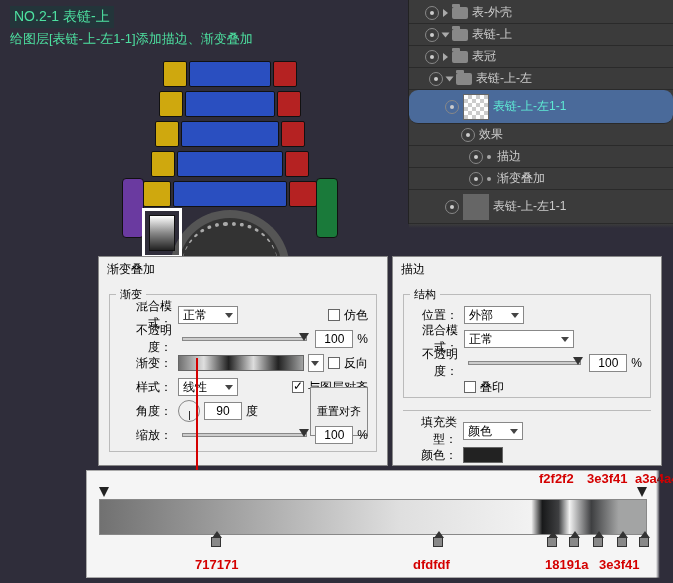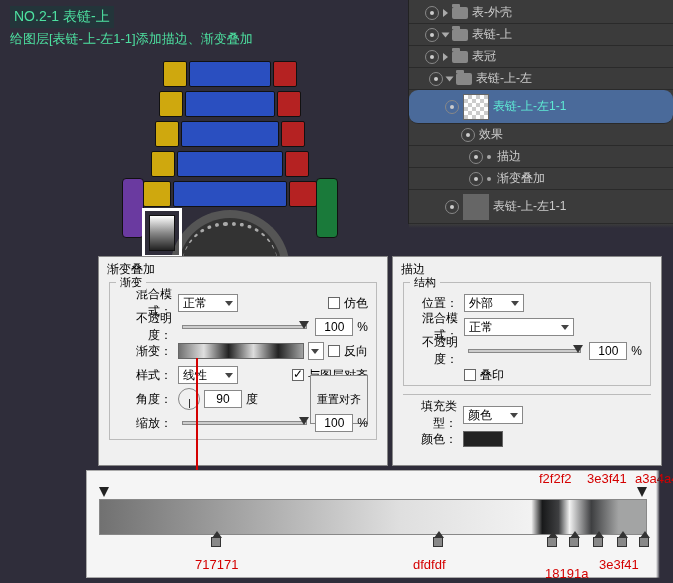--- a/index.html
+++ b/index.html
@@ -97,21 +97,21 @@
   .panel {
     position:absolute;
     background:#f0f0f0;
     border:1px solid #888;
     color:#000;
     font-size:12px;
   }
   .panel.left{top:256px;left:98px;width:290px;height:210px;}
   .panel.right{top:256px;left:392px;width:270px;height:210px;}
   .panel-title{padding:4px 8px;font-size:12px;}
-  .group{margin:0 10px;border:1px solid #bbb;padding:8px 8px 4px 8px;position:relative;}
+  .group{margin:12px 10px;border:1px solid #bbb;padding:8px 8px 4px 8px;position:relative;}
   .group-legend{position:absolute;top:-8px;left:6px;background:#f0f0f0;padding:0 4px;font-size:11px;}
   .form-row{display:flex;align-items:center;height:24px;gap:4px;}
   .form-row .lab{width:56px;text-align:right;padding-right:2px;}
   .form-row .lab.w{width:48px;}
   .select{border:1px solid #888;background:#fff;height:18px;padding:0 18px 0 4px;position:relative;min-width:60px;font-size:12px;}
   .select::after{content:"";position:absolute;right:4px;top:6px;border-left:4px solid transparent;border-right:4px solid transparent;border-top:5px solid #444;}
   .slider{flex:1;height:4px;background:#ccc;border:1px solid #888;position:relative;margin:0 4px;}
   .slider::after{content:"";position:absolute;top:-5px;width:0;height:0;border-left:5px solid transparent;border-right:5px solid transparent;border-top:8px solid #333;}
   .slider.v100::after{right:-3px;}
   .slider.v30::after{left:30%;}
@@ -130,21 +130,21 @@
     background:#f5f5f5;border:1px solid #aaa;
   }
   .grad-bar{
     position:absolute;top:28px;left:12px;right:12px;height:36px;
     border:1px solid #888;
     background:linear-gradient(to right,#717171 0%,#dfdfdf 55%,#f2f2f2 79%,#18191a 81%,#3e3f41 84%,#f2f2f2 86%,#3e3f41 90%,#a3a4a4 95%,#a3a4a4 100%);
   }
   .stop-top{position:absolute;top:16px;width:0;height:0;border-left:5px solid transparent;border-right:5px solid transparent;border-top:10px solid #222;}
   .stop-bot{position:absolute;top:66px;width:10px;height:10px;background:#888;border:1px solid #333;}
   .stop-bot::before{content:"";position:absolute;top:-7px;left:0;width:0;height:0;border-left:5px solid transparent;border-right:5px solid transparent;border-bottom:7px solid #333;}
-  .stop-label{position:absolute;font-size:13px;color:#d40000;white-space:nowrap;}
+  .stop-label{position:absolute;font-size:13px;color:#d40000;white-space:nowrap;font-weight:bold;}
   .arrow-down{position:absolute;width:2px;background:#d40000;}
   .arrow-down::after{content:"";position:absolute;bottom:-1px;left:-5px;border-left:6px solid transparent;border-right:6px solid transparent;border-top:10px solid #d40000;}
 
   .grad-editor .fade{position:absolute;right:-1px;top:-1px;bottom:-1px;width:4px;background:linear-gradient(to left,#2f2d3a,transparent);}
 
 </style>
 </head>
 <body>
 
 <div class="anno-title">NO.2-1  表链-上</div>
@@ -334,17 +334,17 @@
   <div class="stop-bot" style="left:506px"></div>
   <div class="stop-bot" style="left:530px"></div>
   <div class="stop-bot" style="left:552px"></div>
 
   <div class="stop-label" style="top:0;left:452px">f2f2f2</div>
   <div class="stop-label" style="top:0;left:500px">3e3f41</div>
   <div class="stop-label" style="top:0;left:548px">a3a4a4</div>
 
   <div class="stop-label" style="top:86px;left:108px">717171</div>
   <div class="stop-label" style="top:86px;left:326px">dfdfdf</div>
-  <div class="stop-label" style="top:95px;left:458px">18191a</div>
+  <div class="stop-label" style="top:86px;left:458px">18191a</div>
   <div class="stop-label" style="top:86px;left:512px">3e3f41</div>
 
   <div class="fade"></div>
 </div>
 
 </body></html>

